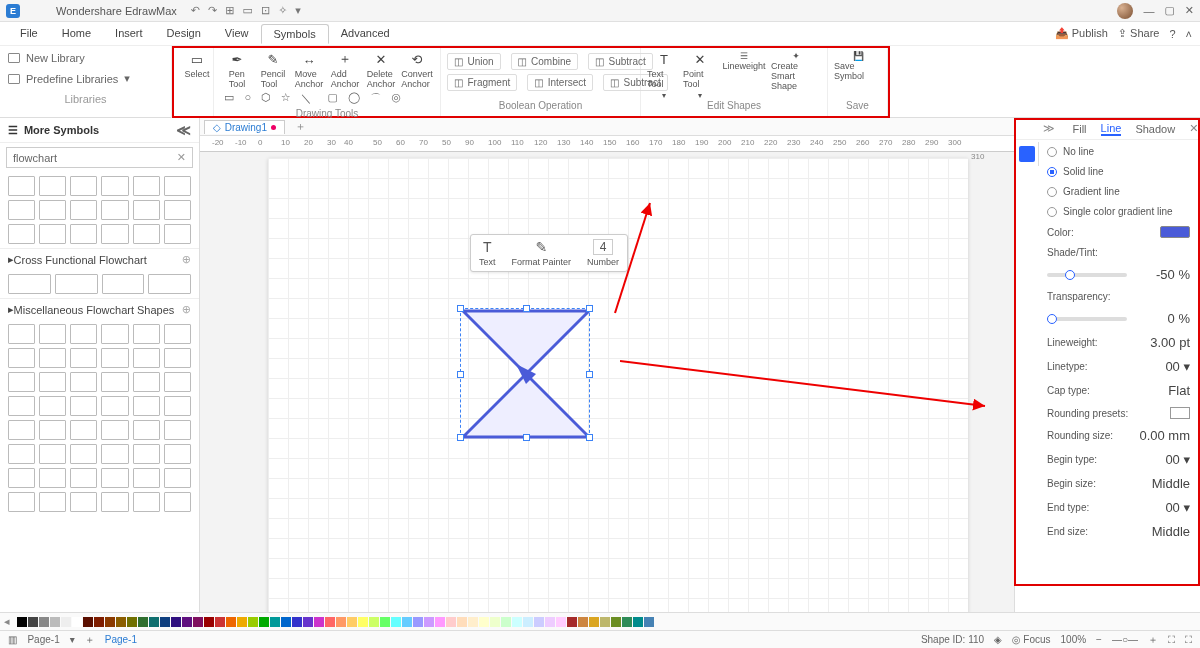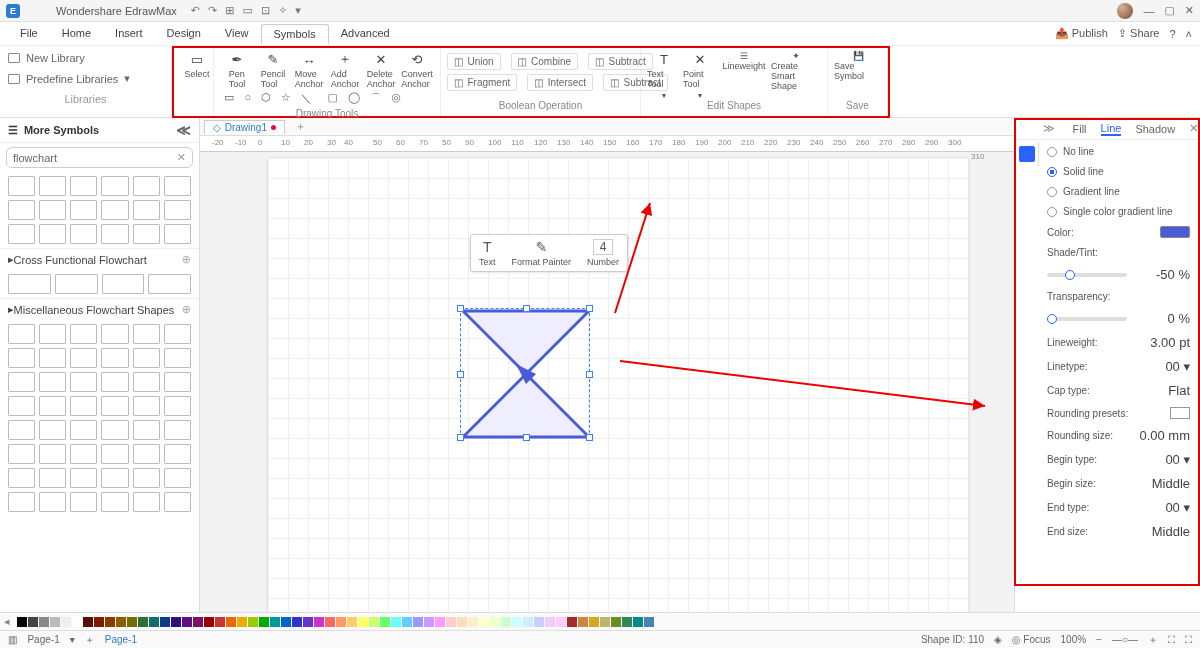--- a/index.html
+++ b/index.html
@@ -25,21 +25,21 @@
 .tool{display:flex;flex-direction:column;align-items:center;width:34px;font-size:9px;color:#555;gap:2px;}
 .tool .ic{height:16px;display:flex;align-items:center;justify-content:center;font-size:13px;color:#444;}
 .tool2{display:flex;flex-direction:column;align-items:center;width:50px;font-size:9px;color:#555;}
 .boolop{display:flex;flex-direction:column;gap:4px;padding:2px 0;}
 .boolop .r{display:flex;gap:10px;}
 .btn-small{display:flex;align-items:center;gap:4px;font-size:10px;color:#666;border:1px solid #ddd;padding:2px 6px;border-radius:2px;}
 .main{display:flex;height:calc(648px - 22px - 24px - 72px - 18px - 18px);}
 .sidebar{width:200px;border-right:1px solid #ddd;display:flex;flex-direction:column;overflow:hidden;}
 .sidebar .hdr{display:flex;align-items:center;padding:4px 8px;border-bottom:1px solid #eee;font-weight:bold;gap:6px;}
 .sidebar .hdr .plus{margin-left:auto;font-size:14px;color:#666;}
-.search{margin:4px 6px;border:1px solid #ccc;border-radius:6px;padding:3px 6px;display:flex;align-items:center;font-size:11px;color:#666;}
+.search{margin:4px 6px;border:1px solid #ccc;border-radius:0;padding:3px 6px;display:flex;align-items:center;font-size:11px;color:#666;}
 .search .x{margin-left:auto;color:#999;}
 .shapegrid{display:grid;grid-template-columns:repeat(6,1fr);gap:4px;padding:4px 8px;}
 .shapegrid .s{height:20px;border:1px solid #bbb;border-radius:1px;background:#fff;}
 .cat{padding:4px 8px;font-size:11px;color:#444;border-top:1px solid #eee;display:flex;align-items:center;}
 .cat .add{margin-left:auto;color:#aaa;}
 .canvas-wrap{flex:1;position:relative;background:#f3f3f3;overflow:hidden;}
 .tabbar{height:18px;background:#fafafa;display:flex;align-items:center;padding-left:4px;gap:4px;border-bottom:1px solid #ddd;}
 .tab{background:#fff;border:1px solid #ccc;border-bottom:none;padding:1px 8px;font-size:10px;color:#2b7cd3;display:flex;align-items:center;gap:4px;}
 .tab .dot{width:5px;height:5px;background:#e06;border-radius:50%;}
 .ruler-h{height:16px;background:#fff;border-bottom:1px solid #ccc;position:relative;font-size:8px;color:#888;}

